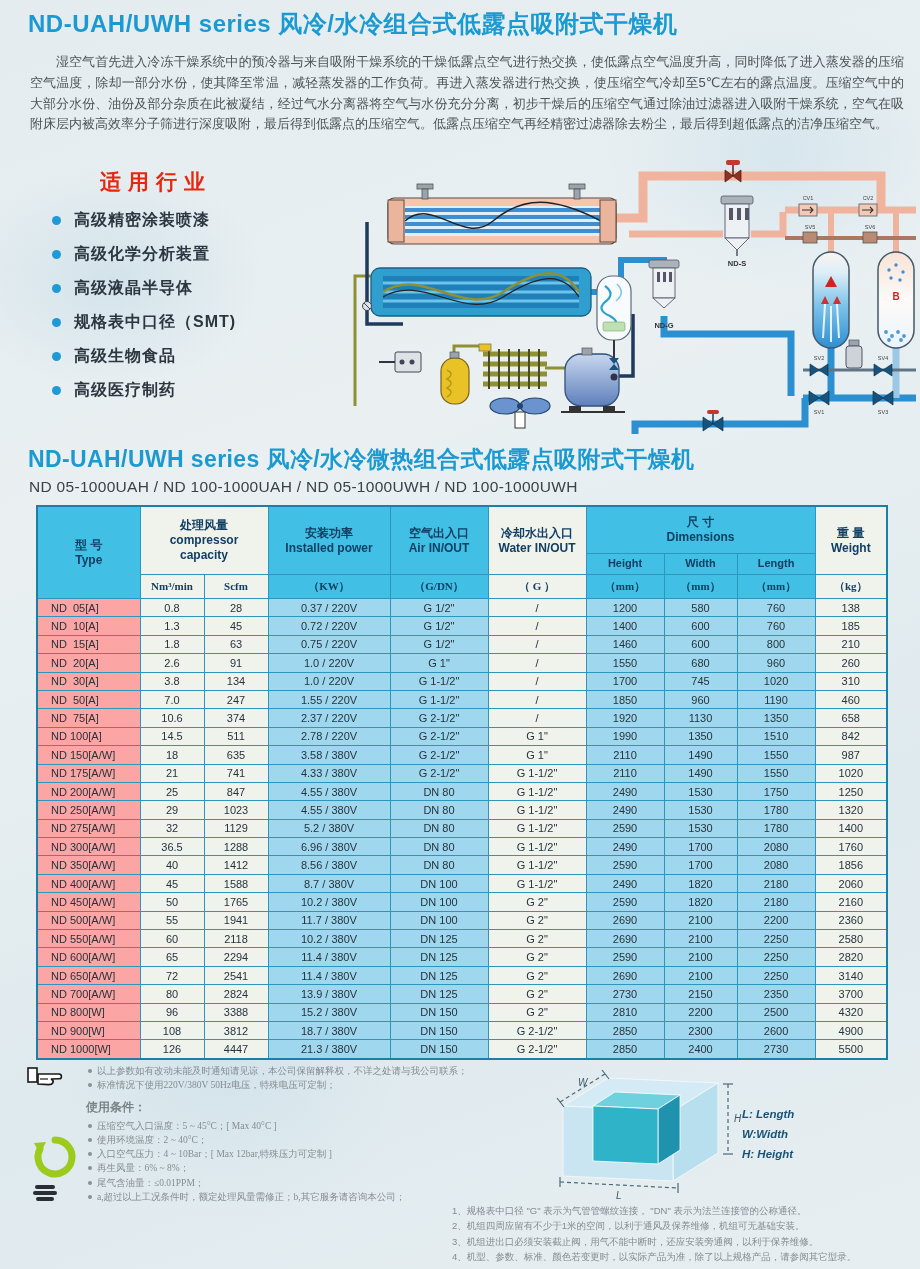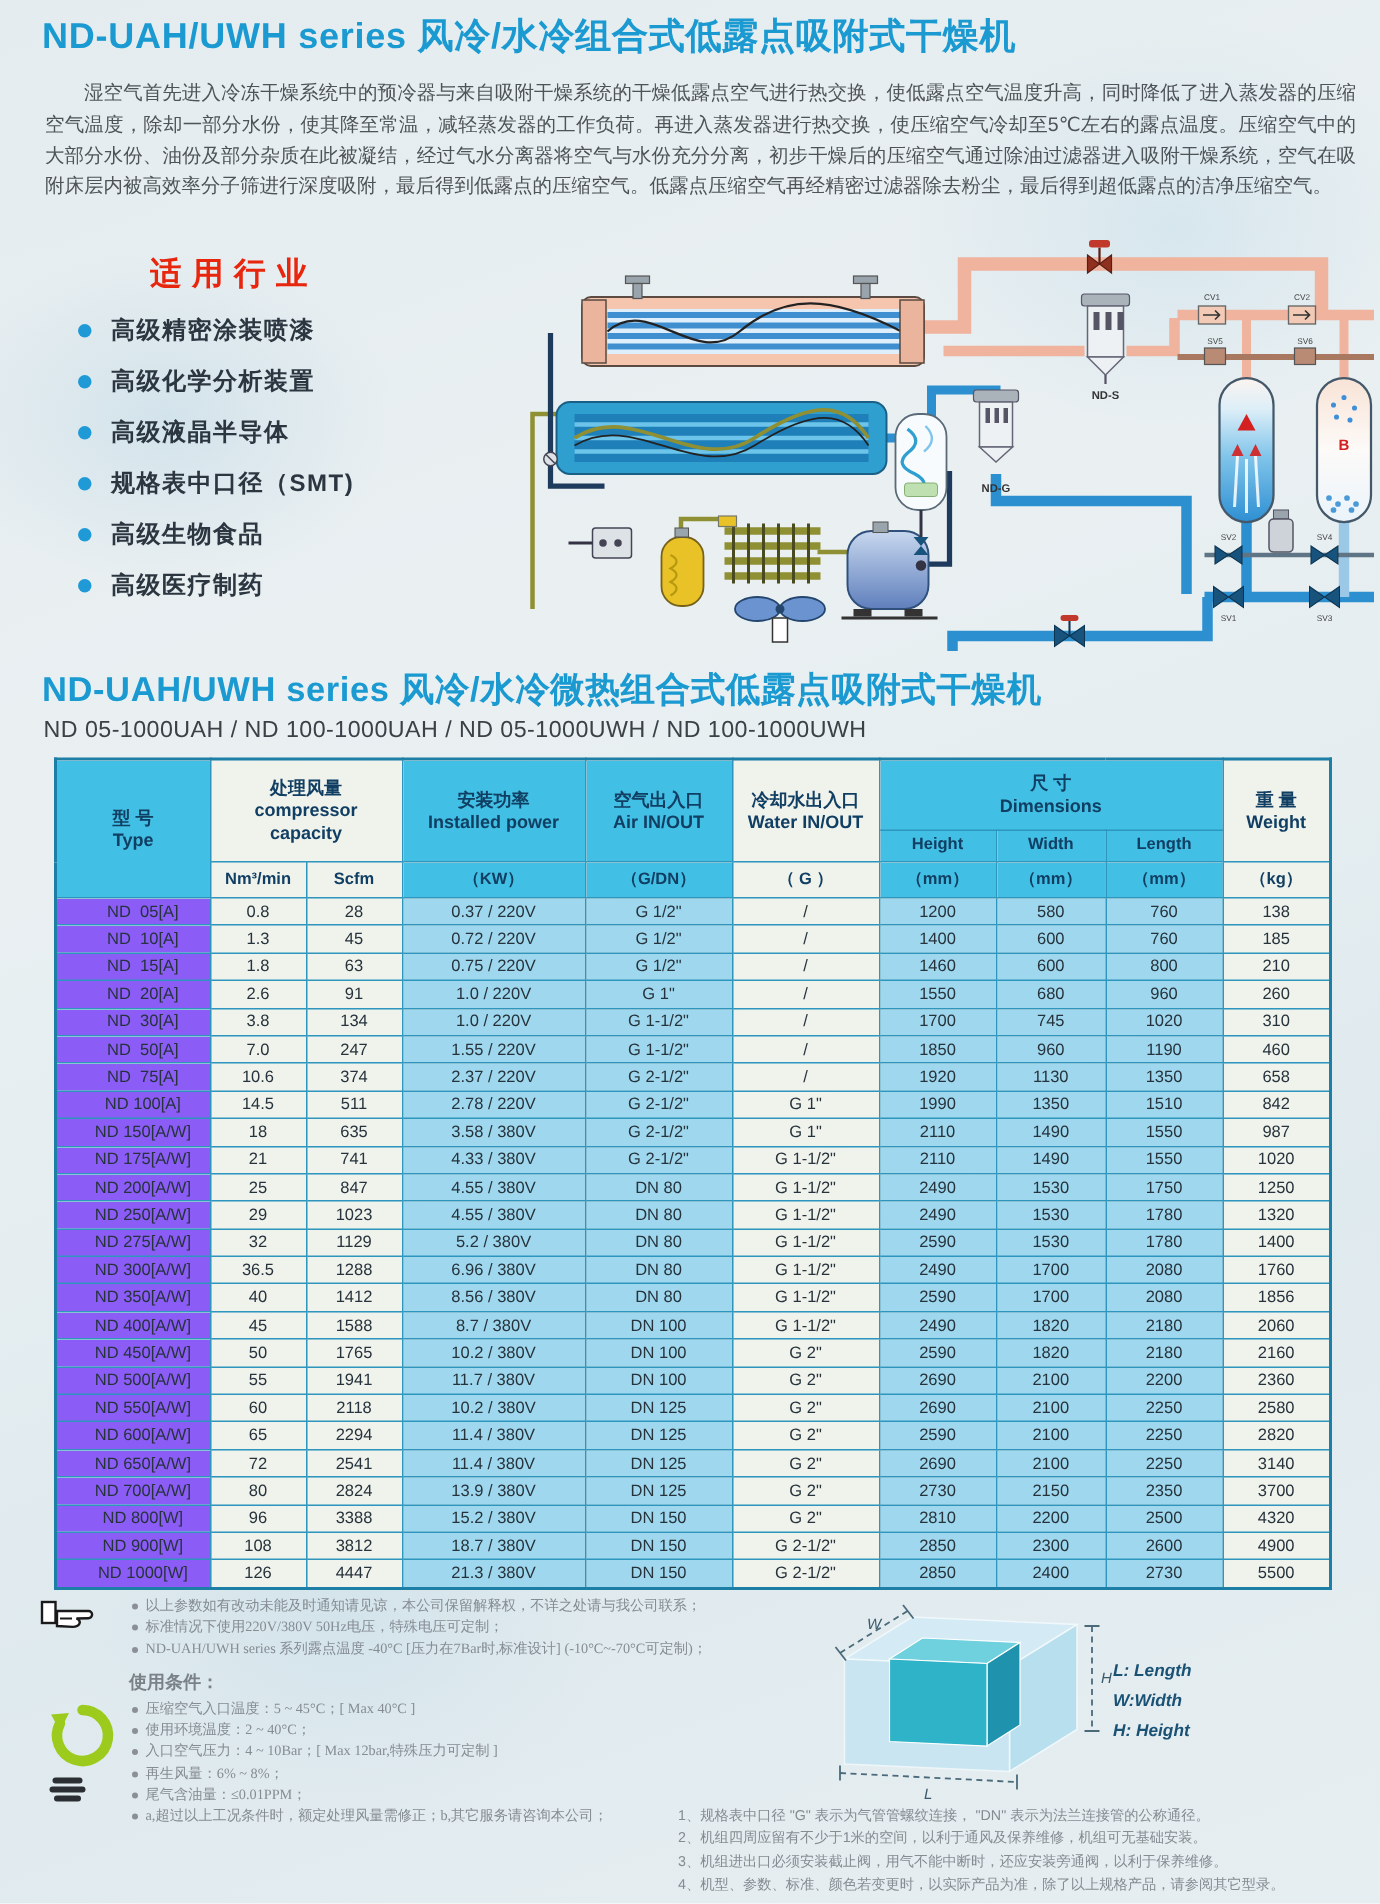--- a/index.html
+++ b/index.html
@@ -33,23 +33,23 @@
   table.spec{position:absolute;left:36px;top:505px;width:850px;border-collapse:collapse;
     table-layout:fixed;font-size:11px;color:#26333c;}
   table.spec th,table.spec td{border:1px solid #2e96bc;text-align:center;padding:0;overflow:hidden;}
   table.spec{border:2px solid #1d7fa6;}
   table.spec thead th{color:#113f63;font-weight:bold;font-size:12px;line-height:1.25;}
   table.spec thead .sub{font-size:11px;}
   .hb{background:#41bfe4;}
   .hw{background:#f0f2ec;}
   tr.hr1 th{height:46px;}
   tr.hr2 th{height:20px;}
-  tr.hr3 th{height:23px;}
+  tr.hr3 th{height:23px;font-family:Liberation Serif, serif;}
   table.spec tbody td{height:17.4px;background:#9fd8ee;}
-  table.spec tbody td.c0{background:#8b5cf6;text-align:center;padding-left:13px;white-space:pre;}
+  table.spec tbody td.c0{background:#fca5a5;text-align:left;padding-left:13px;white-space:pre;}
   table.spec tbody td.c1,table.spec tbody td.c2,table.spec tbody td.c5,
   table.spec tbody td.c9{background:#f0f2ec;}
 
   .foot-hand{left:26px;top:1063px;width:46px;height:26px;}
   .notes-block{left:86px;top:1064px;width:420px;}
   .notes-title{font-size:12px;font-weight:bold;color:#7a8288;margin:0 0 3px 0;}
   ul.dotlist{list-style:none;margin:0 0 6px 0;padding:0;}
   ul.dotlist li{font-size:9.5px;color:#858c92;line-height:1.5;padding-left:11px;position:relative;font-family:Liberation Serif, serif;}
   ul.dotlist li::before{content:"";position:absolute;left:2px;top:5px;width:4px;height:4px;
     border-radius:50%;background:#8a9096;}
@@ -689,21 +689,20 @@
 <svg class="abs foot-hand" viewBox="0 0 46 26">
   <rect x="2" y="5" width="9" height="14" fill="#fff" stroke="#1a1a1a" stroke-width="1.6"></rect>
   <path d="M12,11 h21 a2.4,2.4 0 0 1 0,4.8 l-8,0.2 c4,2 2,5.6 -2.5,5.6 l-10.5,-0.6 z" fill="#fff" stroke="#1a1a1a" stroke-width="1.6"></path>
   <line x1="14" y1="16" x2="22" y2="16" stroke="#1a1a1a" stroke-width="1.2"></line>
 </svg>
 
 <div class="abs notes-block">
   <ul class="dotlist">
       <li>以上参数如有改动未能及时通知请见谅，本公司保留解释权，不详之处请与我公司联系；</li>
       <li>标准情况下使用220V/380V 50Hz电压，特殊电压可定制；</li>
-      <li>ND-UAH/UWH series 系列露点温度 -40°C [压力在7Bar时,标准设计] (-10°C~-70°C可定制)；</li>
     </ul>
   <p class="notes-title">使用条件：</p>
   <ul class="dotlist">
       <li>压缩空气入口温度：5 ~ 45°C；[ Max 40°C ]</li>
       <li>使用环境温度：2 ~ 40°C；</li>
       <li>入口空气压力：4 ~ 10Bar；[ Max 12bar,特殊压力可定制 ]</li>
       <li>再生风量：6% ~ 8%；</li>
       <li>尾气含油量：≤0.01PPM；</li>
       <li>a,超过以上工况条件时，额定处理风量需修正；b,其它服务请咨询本公司；</li>
     </ul>

